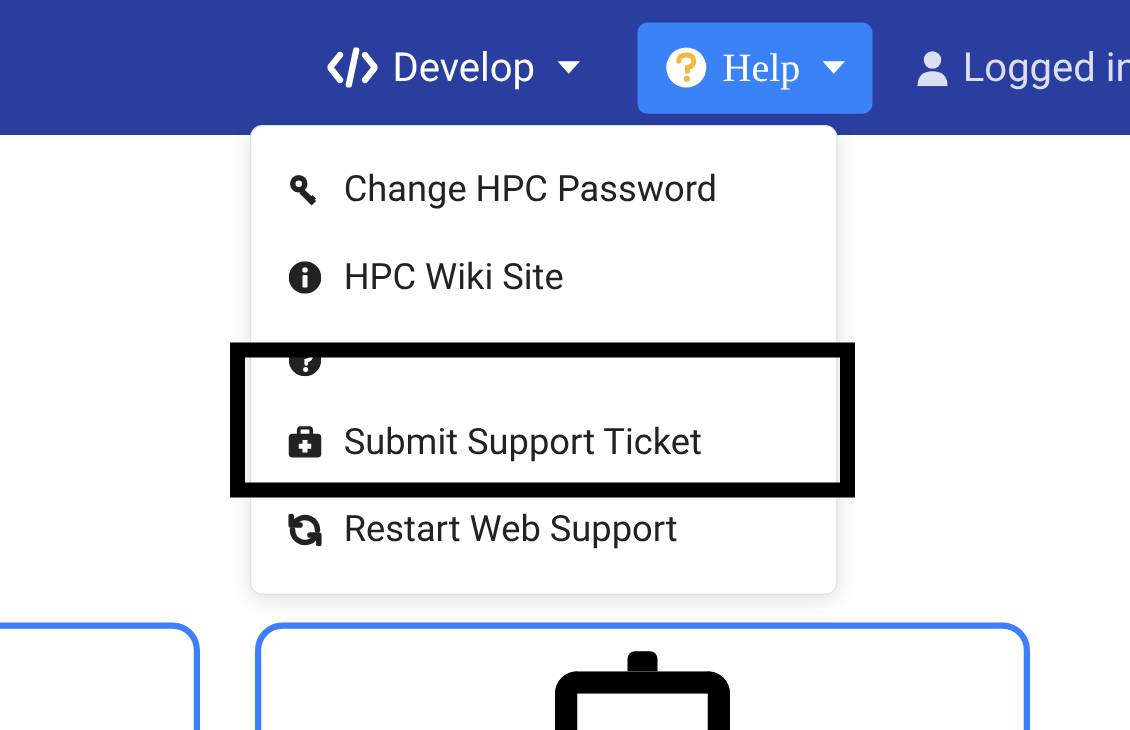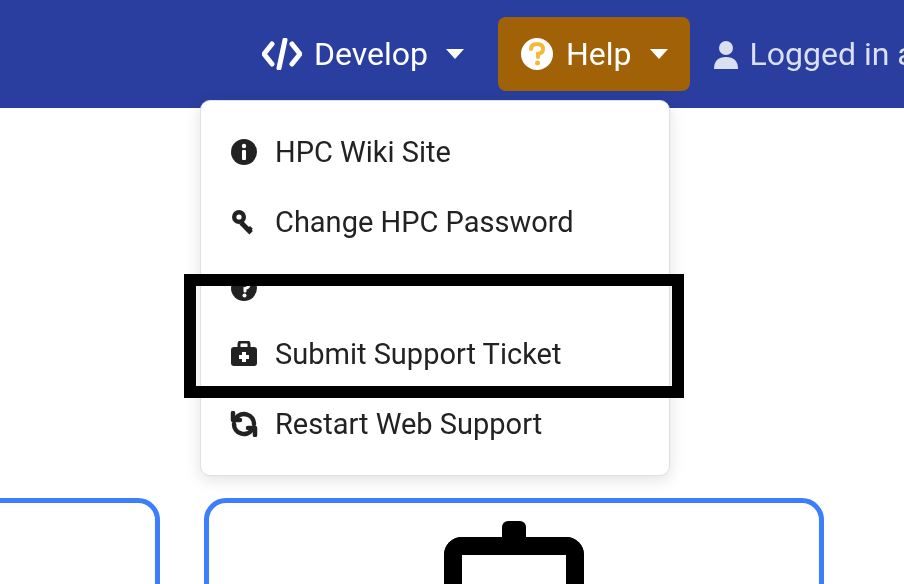--- a/index.html
+++ b/index.html
@@ -14,35 +14,36 @@
       height: 584px;
       overflow: hidden;
       position: relative;
     }
     .navbar {
       background: #2a3e9f;
       height: 108px;
       display: flex;
       align-items: center;
       padding-left: 240px;
-      gap: 12px;
+      gap: 24px;
     }
     .nav-item {
       display: flex;
       align-items: center;
       gap: 12px;
       color: #fff;
       font-size: 32px;
       font-weight: 400;
       cursor: pointer;
       padding: 18px 22px;
       border-radius: 8px;
     }
     .nav-item.help {
-      background: #a16207;
+      background: #3b82f6;
+      font-family: Liberation Serif, serif;
     }
     .nav-item .icon {
       display: inline-flex;
       align-items: center;
     }
     .caret {
       width: 0;
       height: 0;
       border-left: 9px solid transparent;
       border-right: 9px solid transparent;
@@ -172,45 +173,45 @@
         <path d="M2 30 Q2 18 14 18 Q26 18 26 30 Z" fill="#dadff1"></path>
       </svg>
     </span>
     <span>Logged in a</span>
   </div>
 </div>
 
 <div class="dropdown">
   <div class="dropdown-item">
     <span class="icon">
-      <svg width="26" height="26" viewBox="0 0 26 26">
-        <circle cx="13" cy="13" r="13" fill="#222"></circle>
-        <circle cx="13" cy="7" r="2.2" fill="#fff"></circle>
-        <rect x="11" y="11" width="4" height="10" rx="1" fill="#fff"></rect>
-      </svg>
-    </span>
-    <span>HPC Wiki Site</span>
-  </div>
-
-  <div class="dropdown-item">
-    <span class="icon">
       <svg width="28" height="28" viewBox="0 0 28 28">
         <circle cx="9" cy="9" r="7" fill="#222"></circle>
         <circle cx="9" cy="9" r="2.6" fill="#fff"></circle>
         <rect x="13" y="13" width="14" height="5" transform="rotate(45 13 13)" fill="#222"></rect>
         <rect x="20" y="18" width="4" height="6" transform="rotate(45 20 18)" fill="#222"></rect>
       </svg>
     </span>
     <span>Change HPC Password</span>
   </div>
 
   <div class="dropdown-item">
     <span class="icon">
       <svg width="26" height="26" viewBox="0 0 26 26">
         <circle cx="13" cy="13" r="13" fill="#222"></circle>
+        <circle cx="13" cy="7" r="2.2" fill="#fff"></circle>
+        <rect x="11" y="11" width="4" height="10" rx="1" fill="#fff"></rect>
+      </svg>
+    </span>
+    <span>HPC Wiki Site</span>
+  </div>
+
+  <div class="dropdown-item">
+    <span class="icon">
+      <svg width="26" height="26" viewBox="0 0 26 26">
+        <circle cx="13" cy="13" r="13" fill="#222"></circle>
         <path d="M8 9 Q8 5 13 5 Q18 5 18 9 Q18 13 14 13.5 L14 16" stroke="#fff" stroke-width="3" fill="none" stroke-linecap="round"></path>
         <circle cx="13.5" cy="20.5" r="2" fill="#fff"></circle>
       </svg>
     </span>
   </div>
 
   <div class="dropdown-item">
     <span class="icon">
       <svg width="28" height="26" viewBox="0 0 28 26">
         <rect x="1" y="6" width="26" height="19" rx="3" fill="#222"></rect>

